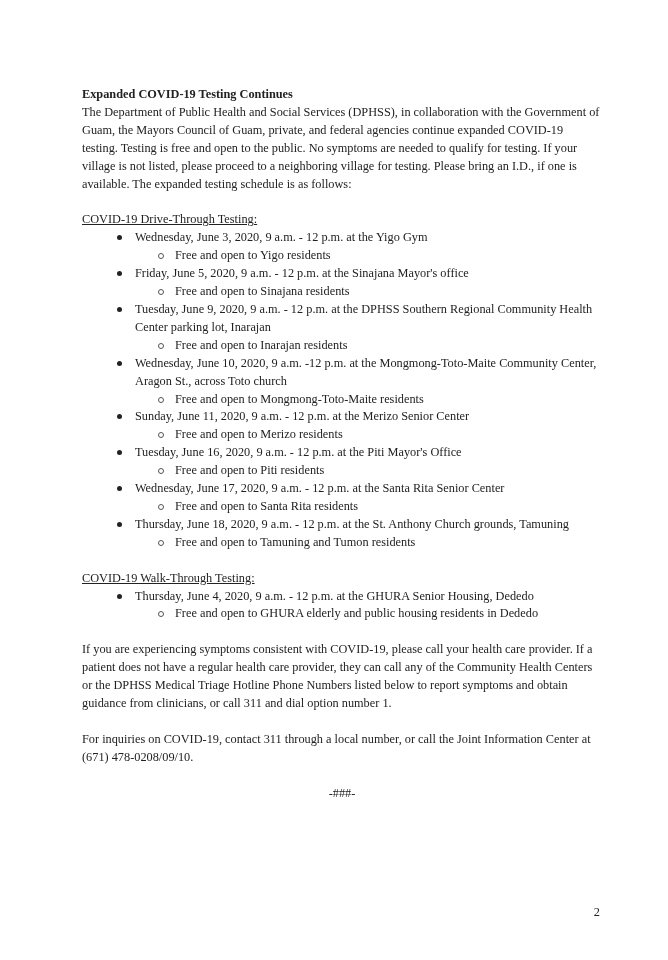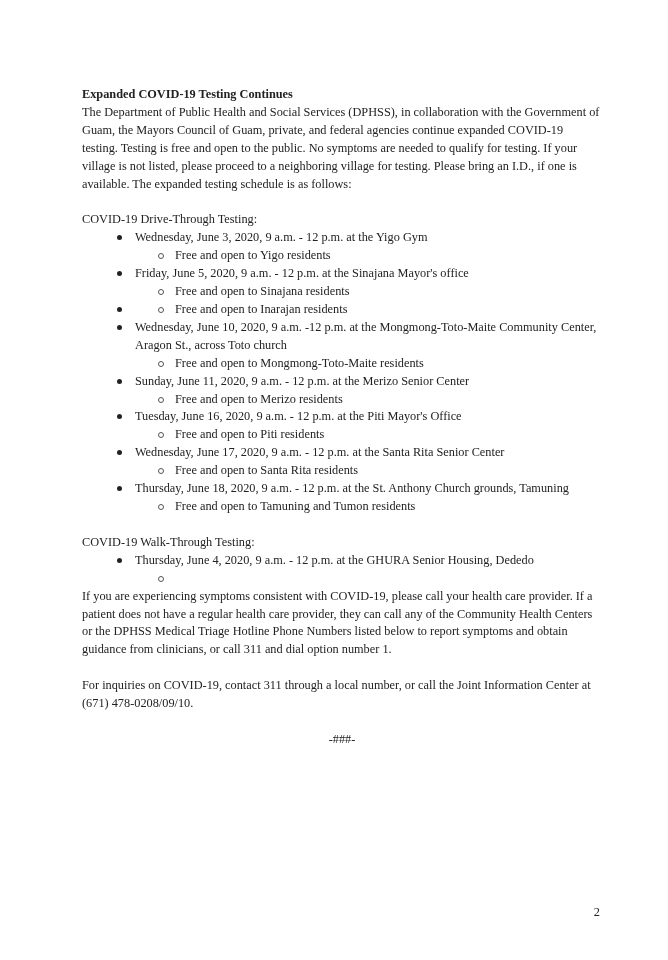--- a/index.html
+++ b/index.html
@@ -4,21 +4,21 @@
 <style>
   html, body { margin: 0; padding: 0; background: #ffffff; }
   body { width: 668px; height: 960px; position: relative; overflow: hidden;
          font-family: "Liberation Serif", serif; color: #222; }
   .page { position: absolute; left: 82px; top: 86px; width: 520px;
           font-size: 12.3px; line-height: 17.9px; }
   .title { font-weight: bold; }
   p { margin: 0; }
   .bold { font-weight: normal; }
   .gap { height: 18px; }
-  .section-heading { }
+  .section-heading { text-decoration: underline; }
   ul { margin: 0; padding: 0; list-style: none; }
   li.bullet { position: relative; padding-left: 53px; }
   li.bullet > .dot { position: absolute; left: 35px; top: 6px; width: 5px; height: 5px;
                      background: #222; border-radius: 50%; }
   li.sub { position: relative; padding-left: 93px; }
   li.sub > .circ { position: absolute; left: 76px; top: 6px; width: 4px; height: 4px;
                    border: 1px solid #555; border-radius: 50%; }
   .endmark { text-align: center; margin-top: 0; }
   .pagenum { position: absolute; right: 68px; top: 905px; font-size: 12.3px; }
 </style>
@@ -29,39 +29,39 @@
   <p class="title">Expanded COVID-19 Testing Continues</p>
   <p><span>The Department of Public Health and Social Services (DPHSS), in collaboration with the Government of Guam, the Mayors Council of Guam, private, and federal agencies continue expanded COVID-19 testing. </span><span class="bold">Testing is free and open to the public. No symptoms are needed to qualify for testing. If your village is not listed, please proceed to a neighboring village for testing.</span><span> Please bring an I.D., if one is available. The expanded testing schedule is as follows:</span></p>
   <div class="gap"></div>
 
   <p class="section-heading">COVID-19 Drive-Through Testing:</p>
   <ul>
     <li class="bullet"><span class="dot"></span><span>Wednesday, June 3, 2020, 9 a.m. - 12 p.m. at the Yigo Gym</span></li>
     <li class="sub"><span class="circ"></span><span>Free and open to Yigo residents</span></li>
     <li class="bullet"><span class="dot"></span><span>Friday, June 5, 2020, 9 a.m. - 12 p.m. at the Sinajana Mayor's office</span></li>
     <li class="sub"><span class="circ"></span><span>Free and open to Sinajana residents</span></li>
-    <li class="bullet"><span class="dot"></span></li>
+    <li class="bullet"><span class="dot"></span><span>Tuesday, June 9, 2020, 9 a.m. - 12 p.m. at the DPHSS Southern Regional Community Health Center parking lot, Inarajan</span></li>
     <li class="sub"><span class="circ"></span><span>Free and open to Inarajan residents</span></li>
     <li class="bullet"><span class="dot"></span><span>Wednesday, June 10, 2020, 9 a.m. -12 p.m. at the Mongmong-Toto-Maite Community Center, Aragon St., across Toto church</span></li>
     <li class="sub"><span class="circ"></span><span>Free and open to Mongmong-Toto-Maite residents</span></li>
     <li class="bullet"><span class="dot"></span><span>Sunday, June 11, 2020, 9 a.m. - 12 p.m. at the Merizo Senior Center</span></li>
     <li class="sub"><span class="circ"></span><span>Free and open to Merizo residents</span></li>
     <li class="bullet"><span class="dot"></span><span>Tuesday, June 16, 2020, 9 a.m. - 12 p.m. at the Piti Mayor's Office</span></li>
     <li class="sub"><span class="circ"></span><span>Free and open to Piti residents</span></li>
     <li class="bullet"><span class="dot"></span><span>Wednesday, June 17, 2020, 9 a.m. - 12 p.m. at the Santa Rita Senior Center</span></li>
     <li class="sub"><span class="circ"></span><span>Free and open to Santa Rita residents</span></li>
     <li class="bullet"><span class="dot"></span><span>Thursday, June 18, 2020, 9 a.m. - 12 p.m. at the St. Anthony Church grounds, Tamuning</span></li>
     <li class="sub"><span class="circ"></span><span>Free and open to Tamuning and Tumon residents</span></li>
   </ul>
   <div class="gap"></div>
 
   <p class="section-heading">COVID-19 Walk-Through Testing:</p>
   <ul>
     <li class="bullet"><span class="dot"></span><span>Thursday, June 4, 2020, 9 a.m. - 12 p.m. at the GHURA Senior Housing, Dededo</span></li>
-    <li class="sub"><span class="circ"></span></li>
+    <li class="sub"><span class="circ"></span><span>Free and open to GHURA elderly and public housing residents in Dededo</span></li>
   </ul>
   <div class="gap"></div>
 
   <p>If you are experiencing symptoms consistent with COVID-19, please call your health care provider. If a patient does not have a regular health care provider, they can call any of the Community Health Centers or the DPHSS Medical Triage Hotline Phone Numbers listed below to report symptoms and obtain guidance from clinicians, or call 311 and dial option number 1.</p>
   <div class="gap"></div>
 
   <p>For inquiries on COVID-19, contact 311 through a local number, or call the Joint Information Center at (671) 478-0208/09/10.</p>
   <div class="gap"></div>
   <p class="endmark">-###-</p>
 </div>

